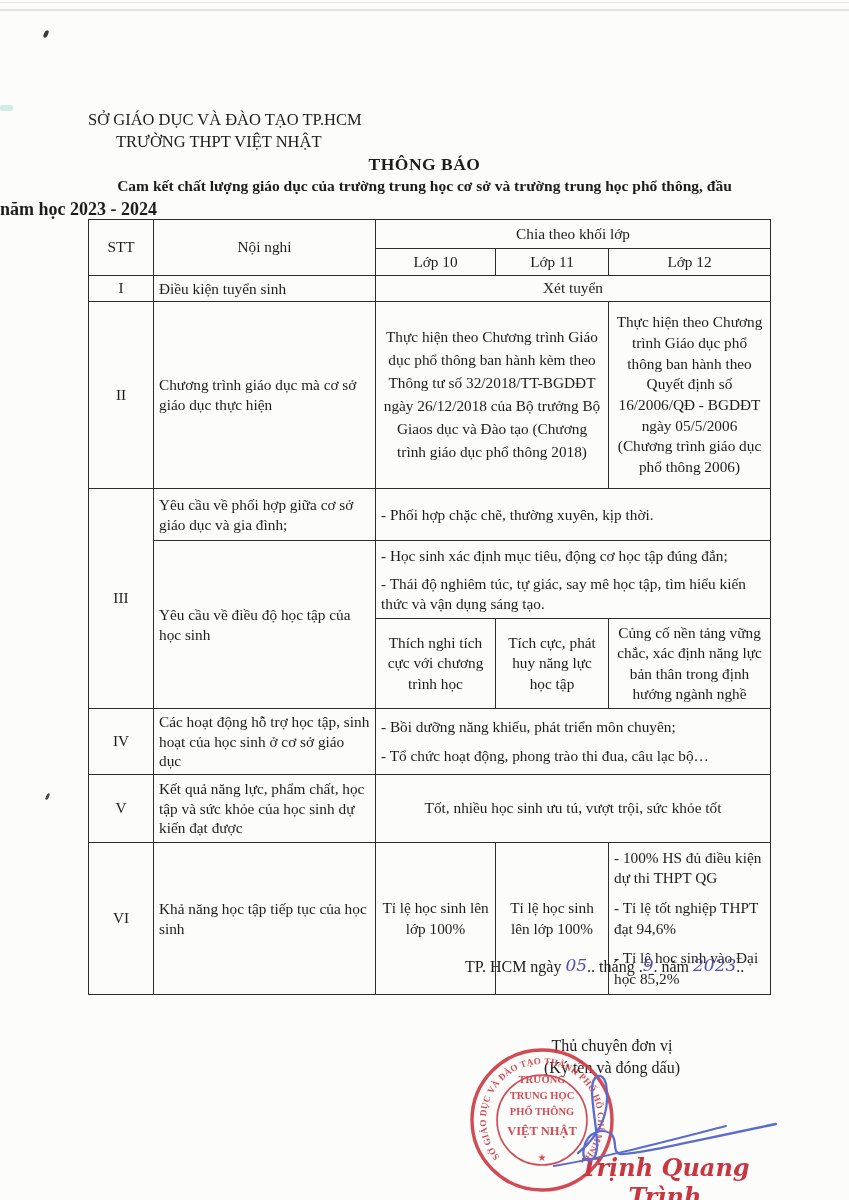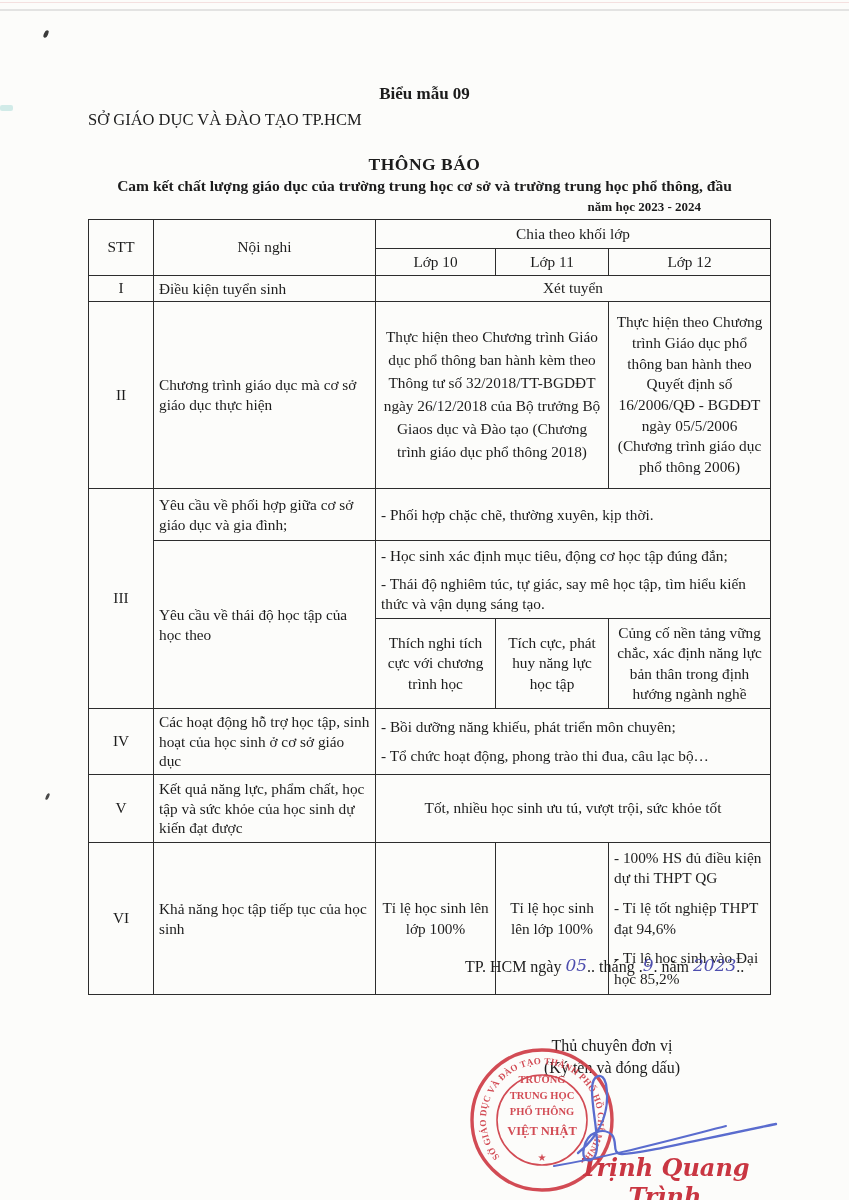--- a/index.html
+++ b/index.html
@@ -11,21 +11,21 @@
   .scanline-pink{left:0;top:2px;width:849px;height:1px;background:#ecc9c9;opacity:.55;}
   .speck1{left:44px;top:30px;width:4px;height:8px;background:#3a3a3a;border-radius:60% 40% 50% 50%;transform:rotate(24deg);}
   .speck2{left:46px;top:793px;width:3px;height:7px;background:#4a4a4a;border-radius:60% 40% 50% 50%;transform:rotate(24deg);}
   .smudge-cyan{left:0;top:105px;width:13px;height:6px;background:#bfe4e0;opacity:.7;border-radius:2px;}
   
   .form-label{left:0;top:84px;width:849px;font-size:17px;font-weight:bold;text-align:center;}
   .dept{left:88px;top:110px;font-size:16.5px;}
   .school{left:116px;top:132px;font-size:16.5px;}
   .notice-title{left:0;top:154px;width:849px;font-size:17.5px;font-weight:bold;text-align:center;letter-spacing:.5px;}
   .sub1{left:0;top:177px;width:849px;font-size:15.5px;font-weight:bold;text-align:center;}
-  .sub2{left:0;top:199px;width:701px;font-size:13px;font-weight:bold;text-align:right;}
+  .sub2{left:0;top:199px;width:701px;font-size:18px;font-weight:bold;text-align:left;}
   
   table.main{position:absolute;left:88px;top:219px;width:682px;border-collapse:collapse;table-layout:fixed;
              font-size:15.3px;line-height:1.32;}
   table.main td,table.main th{border:1.6px solid #2d2d2d;padding:2px 5px;vertical-align:middle;
              font-weight:normal;overflow:hidden;}
   th.hd{font-weight:bold;text-align:center;}
   td.cc{text-align:center;}
   td.lbl{text-align:left;padding-left:6px;line-height:1.28;}
   .para{margin:0 0 9px 0;}
   .para:last-child{margin-bottom:0;}
@@ -47,22 +47,22 @@
 <body>
 
 <div class="page">
 
   <div class="abs scanline-pink"></div>
   <div class="abs scanline-top"></div>
   <div class="abs speck1"></div>
   <div class="abs speck2"></div>
   <div class="abs smudge-cyan"></div>
 
-  <div class="abs form-label">Biểu mẫu 09</div>
   <div class="abs dept">SỞ GIÁO DỤC VÀ ĐÀO TẠO TP.HCM</div>
+  <div class="abs school">TRƯỜNG THPT VIỆT NHẬT</div>
   <div class="abs notice-title">THÔNG BÁO</div>
   <div class="abs sub1">Cam kết chất lượng giáo dục của trường trung học cơ sở và trường trung học phổ thông, đầu</div>
   <div class="abs sub2">năm học 2023 - 2024</div>
 
   <table class="main">
     <colgroup>
       <col style="width:65px">
         <col style="width:222px">
         <col style="width:120px">
         <col style="width:113px">
@@ -92,21 +92,21 @@
         <td class="cc big" colspan="2">Thực hiện theo Chương trình Giáo dục phổ thông ban hành kèm theo Thông tư số 32/2018/TT-BGDĐT ngày 26/12/2018 của Bộ trưởng Bộ Giaos dục và Đào tạo (Chương trình giáo dục phổ thông 2018)</td>
         <td class="cc" style="line-height:1.35;">Thực hiện theo Chương trình Giáo dục phổ thông ban hành theo Quyết định số 16/2006/QĐ - BGDĐT ngày 05/5/2006 (Chương trình giáo dục phổ thông 2006)</td>
       </tr>
 
       <tr class="rIIIa">
         <td class="cc" rowspan="3">III</td>
         <td class="lbl">Yêu cầu về phối hợp giữa cơ sở giáo dục và gia đình;</td>
         <td class="lbl" colspan="3">- Phối hợp chặc chẽ, thường xuyên, kịp thời.</td>
       </tr>
       <tr class="rIIIb">
-        <td class="lbl" rowspan="2">Yêu cầu về thái độ học tập của học theo</td>
+        <td class="lbl" rowspan="2">Yêu cầu về điều độ học tập của học sinh</td>
         <td class="lbl" colspan="3">
           <div class="para">- Học sinh xác định mục tiêu, động cơ học tập đúng đắn;</div>
           <div class="para">- Thái độ nghiêm túc, tự giác, say mê học tập, tìm hiểu kiến thức và vận dụng sáng tạo.</div>
         </td>
       </tr>
       <tr class="rIIIc">
         <td class="cc">Thích nghi tích cực với chương trình học</td>
         <td class="cc">Tích cực, phát huy năng lực học tập</td>
         <td class="cc">Củng cố nền tảng vững chắc, xác định năng lực bản thân trong định hướng ngành nghề</td>
       </tr>

